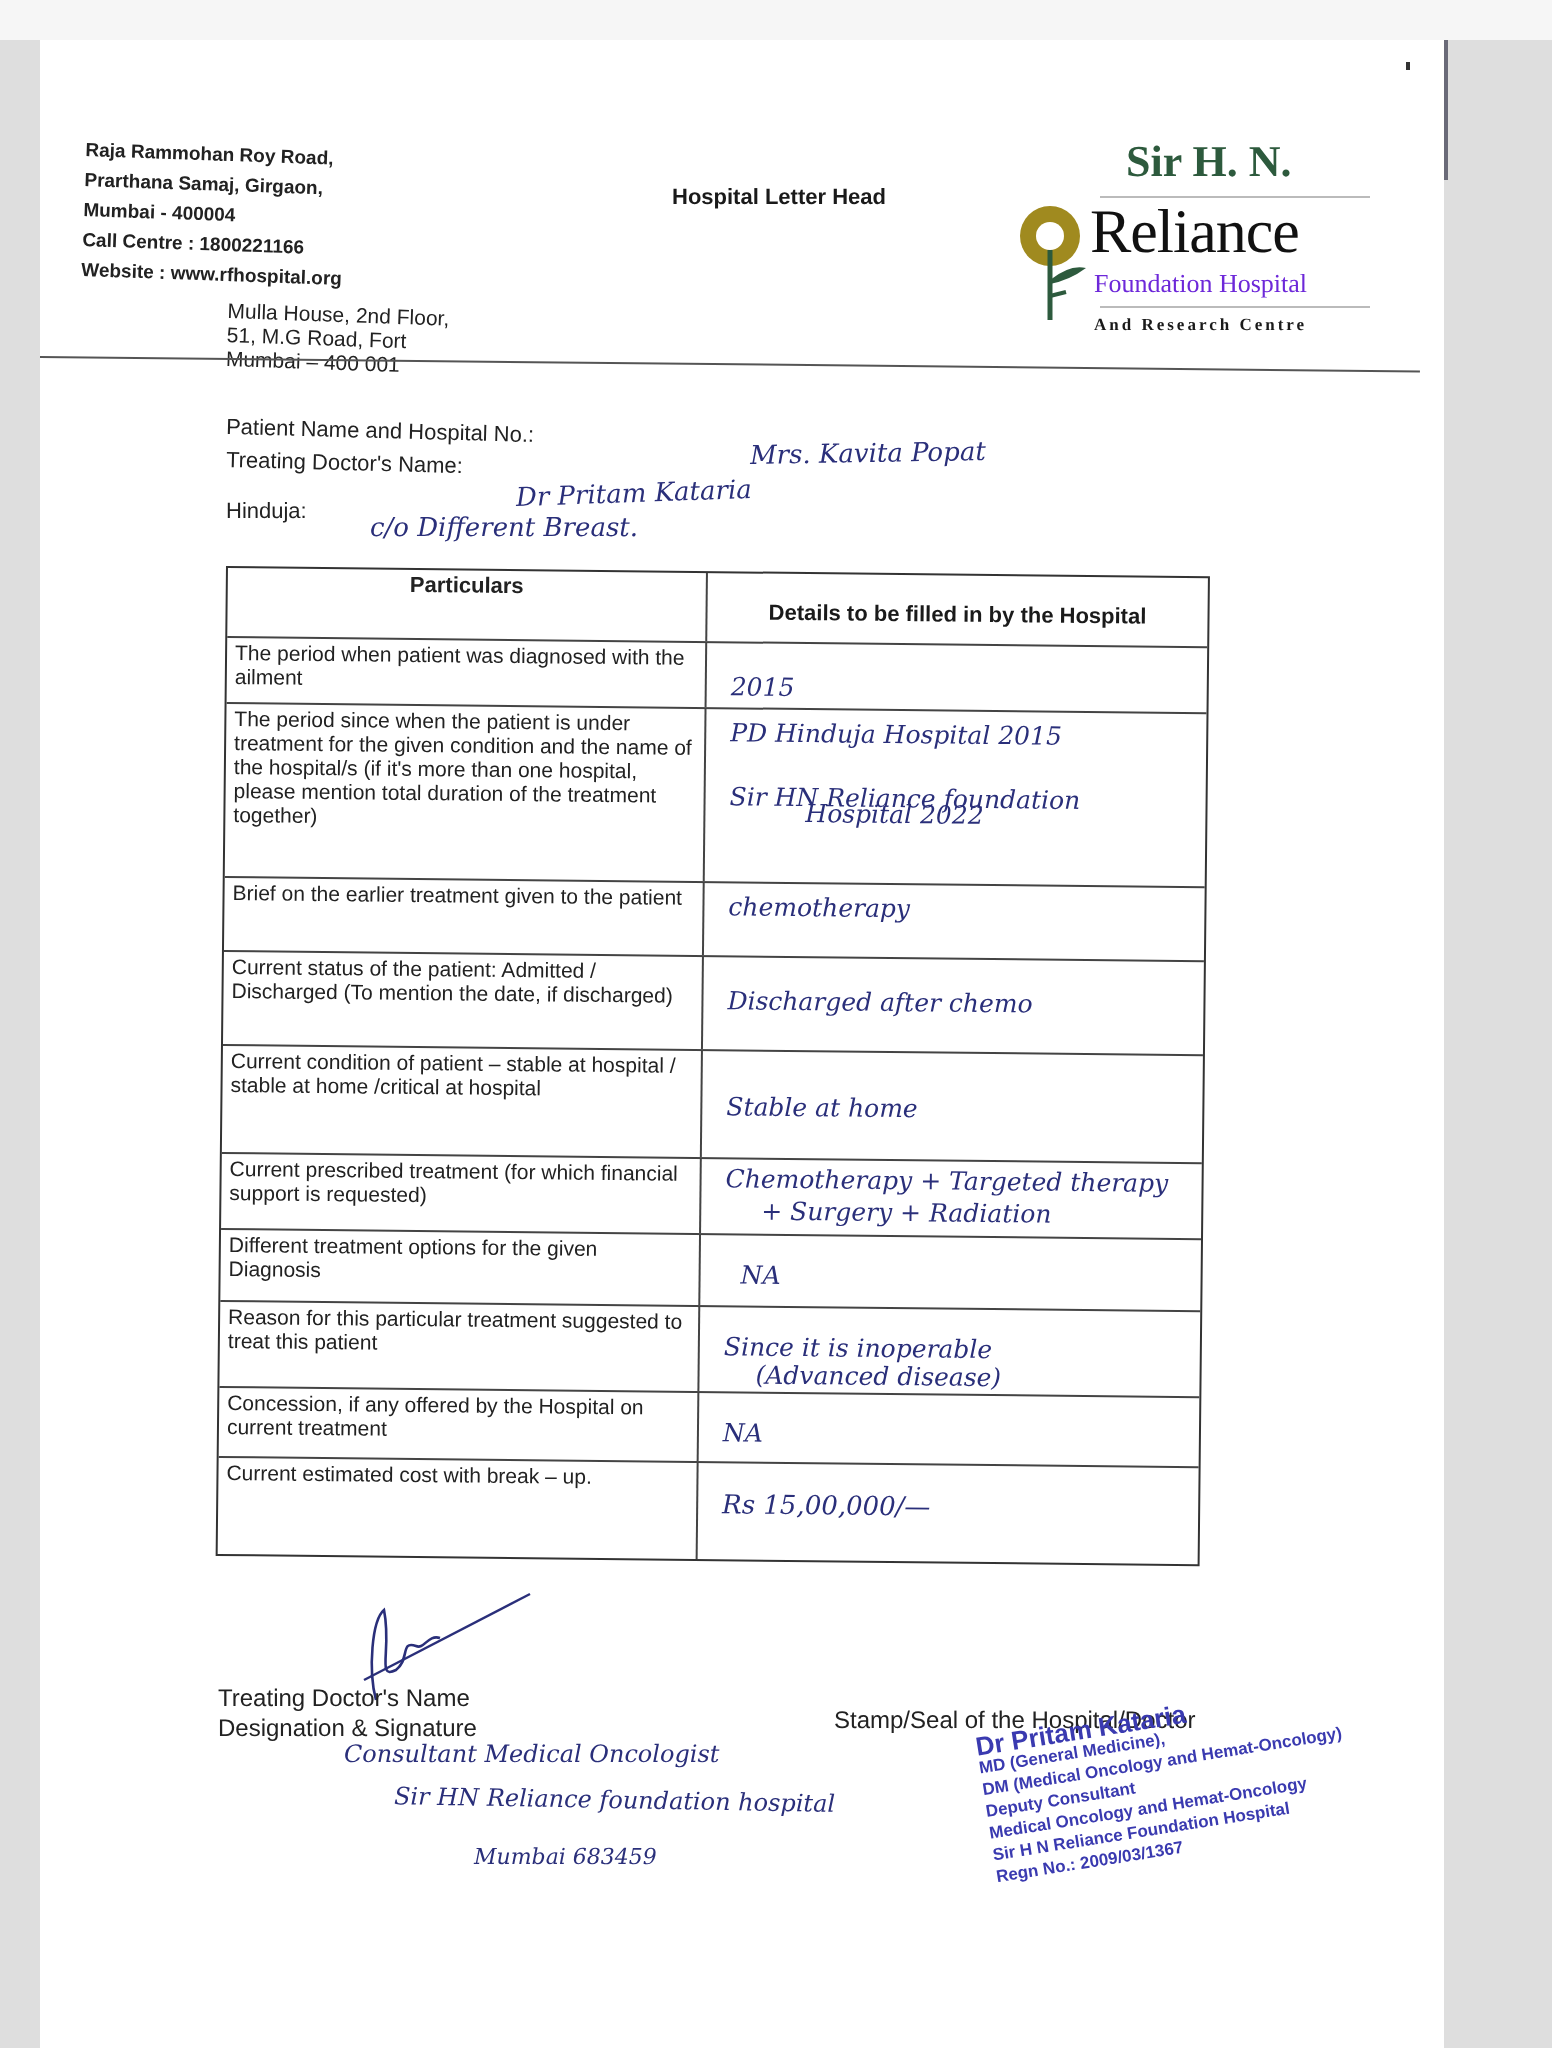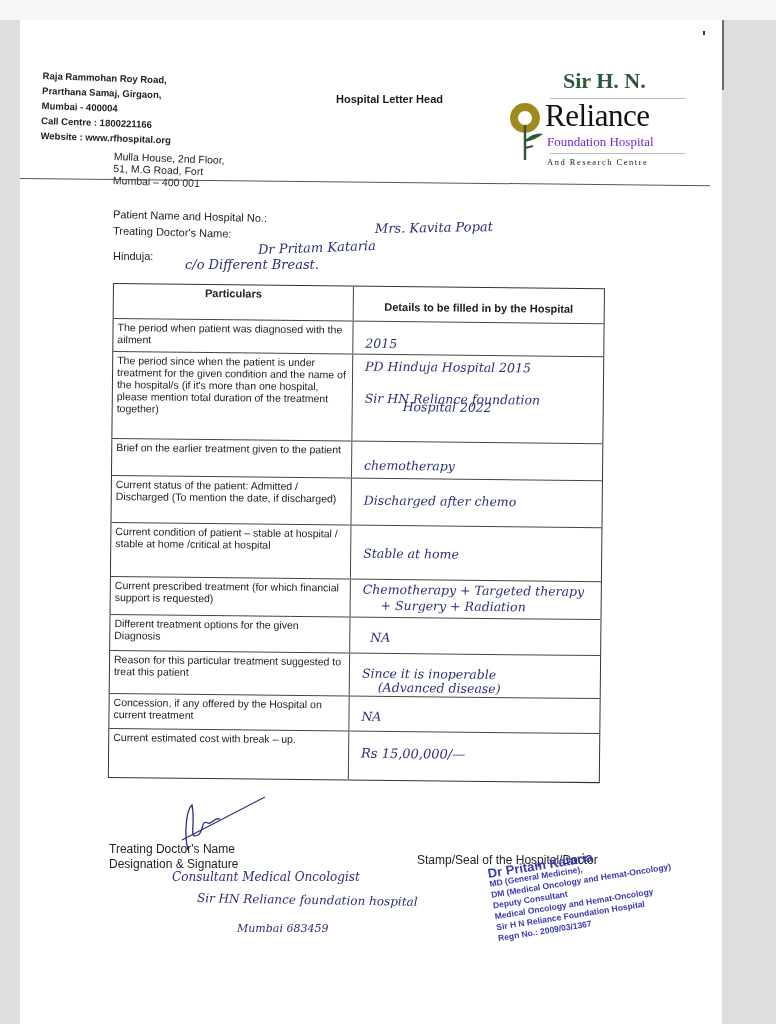--- a/index.html
+++ b/index.html
@@ -16,21 +16,21 @@
   .dot { position:absolute; left:703px; top:31px; width:2px; height:4px; background:#333; }
 
   
   .addr { position:absolute; left:43px; top:68px; font-size:9.5px; font-weight:bold; line-height:15px; transform:rotate(2deg); transform-origin:left top; color:#222; }
   .addr2 { position:absolute; left:114px; top:150px; font-size:10.5px; line-height:12px; transform:rotate(2deg); transform-origin:left top; color:#222; }
   .letterhead { position:absolute; left:300px; top:93px; font-size:11px; font-weight:bold;margin-left:36px; }
   .logo-block { position:absolute; left:505px; top:68px; width:180px; }
   .sirhn { position:absolute; left:58px; top:0; font-family:"Liberation Serif", serif; font-size:22px; color:#2d5a3d;font-weight:bold; }
   .rel { position:absolute; left:40px; top:30px; font-family:"Liberation Serif", serif; font-size:31px; color:#111; letter-spacing:-0.5px;text-align:center; }
   .fh { position:absolute; left:42px; top:66px; font-family:"Liberation Serif", serif; font-size:13px; color:#6d28d9; white-space:nowrap; }
-  .arc { position:absolute; left:42px; top:89px; font-family:"Liberation Serif", serif; font-size:8.5px; font-weight:normal; letter-spacing:1.5px; white-space:nowrap; }
+  .arc { position:absolute; left:42px; top:89px; font-family:"Liberation Serif", serif; font-size:8.5px; font-weight:bold; letter-spacing:1.5px; white-space:nowrap; }
   .hrule { position:absolute; left:45px; height:1px; background:#bbb; width:135px; }
   .logo-svg { position:absolute; left:2px; top:32px; }
   .header-line { position:absolute; left:20px; top:178px; width:690px; height:1px; background:#555; transform:rotate(0.6deg); transform-origin:left; }
 
   
   .lbl { position:absolute; font-size:11px; color:#222; }
   .hw { position:absolute; font-family:"DejaVu Serif", serif; font-style:italic; color:#2a2f7a; font-size:13px; white-space:nowrap; }
 
   
   .tbl { position:absolute; left:113px; top:283px; width:490px; transform:rotate(0.6deg); transform-origin:left top; border:1.5px solid #333; }
@@ -108,21 +108,21 @@
     <div class="c1">The period since when the patient is under treatment for the given condition and the name of the hospital/s (if it's more than one hospital, please mention total duration of the treatment together)</div>
     <div class="c2">
       <span class="hwv" style="top:4px">PD Hinduja Hospital 2015</span>
       <span class="hwv" style="top:36px">Sir HN Reliance foundation</span>
       <span class="hwv" style="top:44px;left:50px">Hospital 2022</span>
     </div>
   </div>
   <div class="row" style="height:36px">
     <div class="c1">Brief on the earlier treatment given to the patient</div>
     <div class="c2">
-        <span class="hwv" style="top:16px">chemotherapy</span>
+        <span class="hwv" style="top:4px">chemotherapy</span>
       </div>
   </div>
   <div class="row" style="height:46px">
     <div class="c1">Current status of the patient: Admitted / Discharged (To mention the date, if discharged)</div>
     <div class="c2">
         <span class="hwv" style="top:14px">Discharged after chemo</span>
       </div>
   </div>
   <div class="row" style="height:53px">
     <div class="c1">Current condition of patient – stable at hospital / stable at home /critical at hospital</div>

